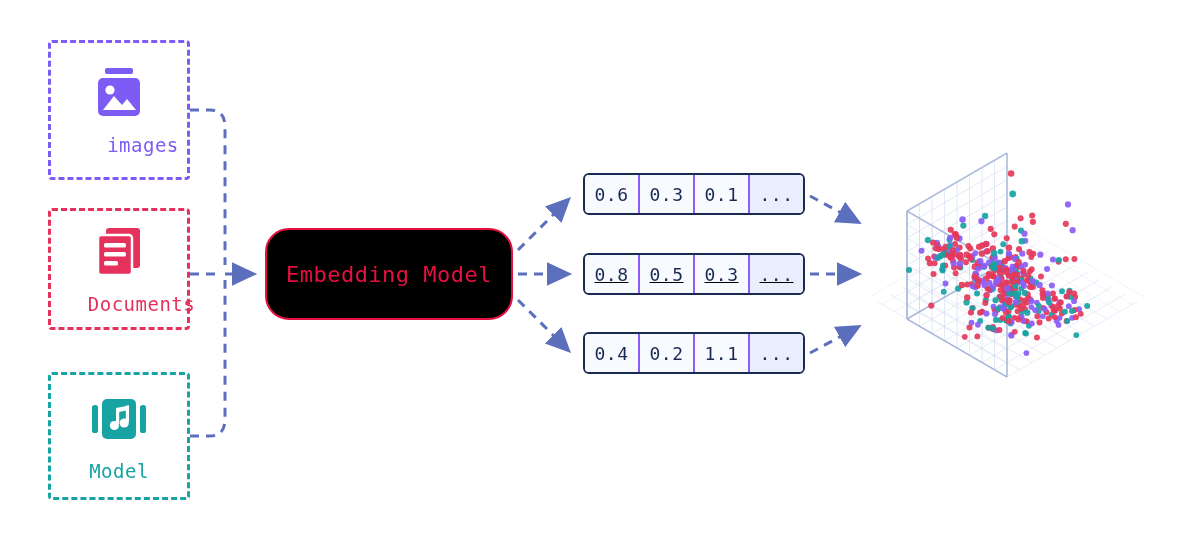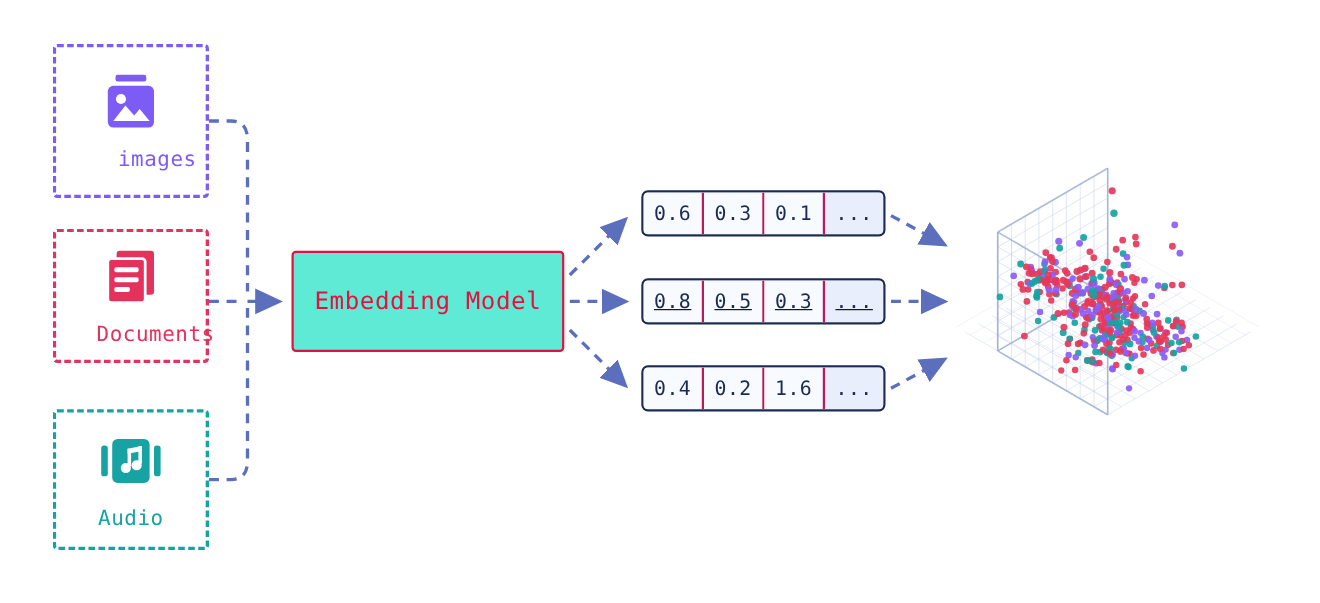--- a/index.html
+++ b/index.html
@@ -57,23 +57,23 @@
   #box-audio  .source-label { color: #17a3a3; }
 
   
   #embedding-model {
     position: absolute;
     left: 265px;
     top: 228px;
     width: 248px;
     height: 92px;
     box-sizing: border-box;
-    background: #5eead4;
+    background: #000000;
     border: 2.5px solid #e5103f;
-    border-radius: 4px;
+    border-radius: 24px;
     display: flex;
     align-items: center;
     justify-content: center;
   }
   #embedding-model .model-label {
     color: #e5103f;
     font-size: 22px;
     letter-spacing: 0.5px;
     white-space: nowrap;
   }
@@ -95,21 +95,21 @@
   #vector-row-1 { top: 253px; text-decoration: underline; }
   #vector-row-2 { top: 332px; }
 
   .vector-cell {
     flex: 1 1 0;
     display: flex;
     align-items: center;
     justify-content: center;
     font-size: 18px;
     color: #1b2a52;
-    border-right: 2px solid #be185d;
+    border-right: 2px solid #8b5cf6;
     background: #f7fafe;
     letter-spacing: 0.5px;
   }
   .vector-cell:last-child {
     border-right: none;
     background: #e8eefb;
   }
 
   #vectors-caption {
     position: absolute;
@@ -192,21 +192,21 @@
         <rect x="1" y="11" width="6" height="28" rx="2.6" fill="#17a3a3"></rect>
         <rect x="49" y="11" width="6" height="28" rx="2.6" fill="#17a3a3"></rect>
         <rect x="11" y="5" width="34" height="40" rx="5" fill="#17a3a3"></rect>
         <path d="M25 14 L38 11.5 L38 16 L25 18.5 Z" fill="#ffffff"></path>
         <rect x="25" y="14" width="3.2" height="16" fill="#ffffff"></rect>
         <rect x="34.8" y="11.5" width="3.2" height="16" fill="#ffffff"></rect>
         <circle cx="23.4" cy="31.5" r="4.6" fill="#ffffff"></circle>
         <circle cx="33.2" cy="29" r="4.6" fill="#ffffff"></circle>
       </svg>
     </div>
-    <div class="source-label">Audio</div>
+    <div class="source-label">Model</div>
   </div>
 
   <div id="embedding-model">
     <div class="model-label">Embedding Model</div>
   </div>
 
   <div class="vector-row" id="vector-row-0">
     <div class="vector-cell">0.6</div>
     <div class="vector-cell">0.3</div>
     <div class="vector-cell">0.1</div>
@@ -214,21 +214,21 @@
   </div>
   <div class="vector-row" id="vector-row-1">
     <div class="vector-cell">0.8</div>
     <div class="vector-cell">0.5</div>
     <div class="vector-cell">0.3</div>
     <div class="vector-cell">...</div>
   </div>
   <div class="vector-row" id="vector-row-2">
     <div class="vector-cell">0.4</div>
     <div class="vector-cell">0.2</div>
-    <div class="vector-cell">1.6</div>
+    <div class="vector-cell">1.1</div>
     <div class="vector-cell">...</div>
   </div>
 
 
   <svg id="cube-svg" viewBox="0 0 340 340">
     <g id="cube-grid">
         <line x1="182.00" y1="148.60" x2="52.00" y2="224.00" stroke="#c7d2ea" stroke-width="0.55" opacity="0.75"></line>
         <line x1="122.00" y1="148.60" x2="252.00" y2="224.00" stroke="#c7d2ea" stroke-width="0.55" opacity="0.75"></line>
         <line x1="194.50" y1="155.85" x2="64.50" y2="231.25" stroke="#c7d2ea" stroke-width="0.55" opacity="0.75"></line>
         <line x1="109.50" y1="155.85" x2="239.50" y2="231.25" stroke="#c7d2ea" stroke-width="0.55" opacity="0.75"></line>

